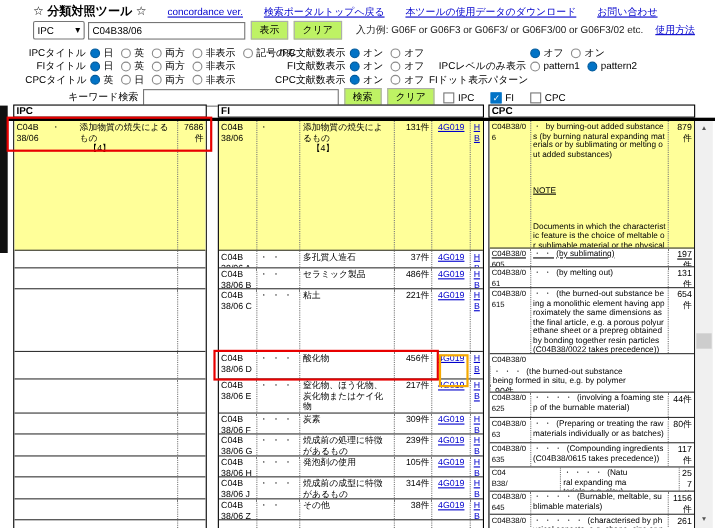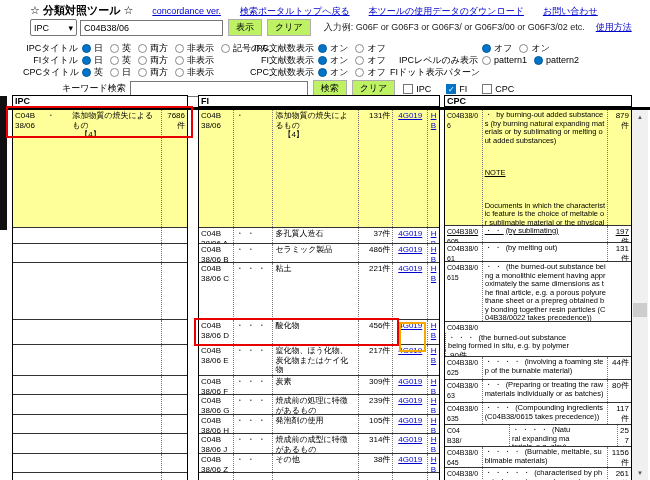--- a/index.html
+++ b/index.html
@@ -449,20 +449,21 @@
         <div class="tcell cpc-cnt dotted cnt">197件</div>
       </div>
       <div class="trow" style="height: 19px;">
         <div class="tcell cpc-code">C04B38/061</div>
         <div class="tcell cpc-title dotted"><div><span class="dots-inline">・・</span><span>(by melting out)</span></div></div>
         <div class="tcell cpc-cnt dotted cnt">131件</div>
       </div>
       <div class="trow" style="height: 60px;">
         <div class="tcell cpc-code">C04B38/0615</div>
         <div class="tcell cpc-title dotted"><div><span class="dots-inline">・・</span><span>(the burned-out substance being a monolithic element having approximately the same dimensions as the final article, e.g. a porous polyurethane sheet or a prepreg obtained by bonding together resin particles (C04B38/0022 takes precedence))</span></div></div>
+        <div class="tcell cpc-cnt dotted cnt">654件</div>
       </div>
       <div class="trow" style="height: 35px; flex-direction: column;">
         <div class="tcell cpc-code">C04B38/062</div>
         <div class="tcell cpc-title dotted"><div><span class="dots-inline">・・・</span><span>(the burned-out substance being formed in situ, e.g. by polymerisation of a prepolymer composition containing ceramic powder)</span></div></div>
         <div class="tcell cpc-cnt dotted cnt">90件</div>
       </div>
       <div class="trow" style="height: 23px;">
         <div class="tcell cpc-code">C04B38/0625</div>
         <div class="tcell cpc-title dotted"><div><span class="dots-inline">・・・・</span><span>(involving a foaming step of the burnable material)</span></div></div>
         <div class="tcell cpc-cnt dotted cnt">44件</div>

